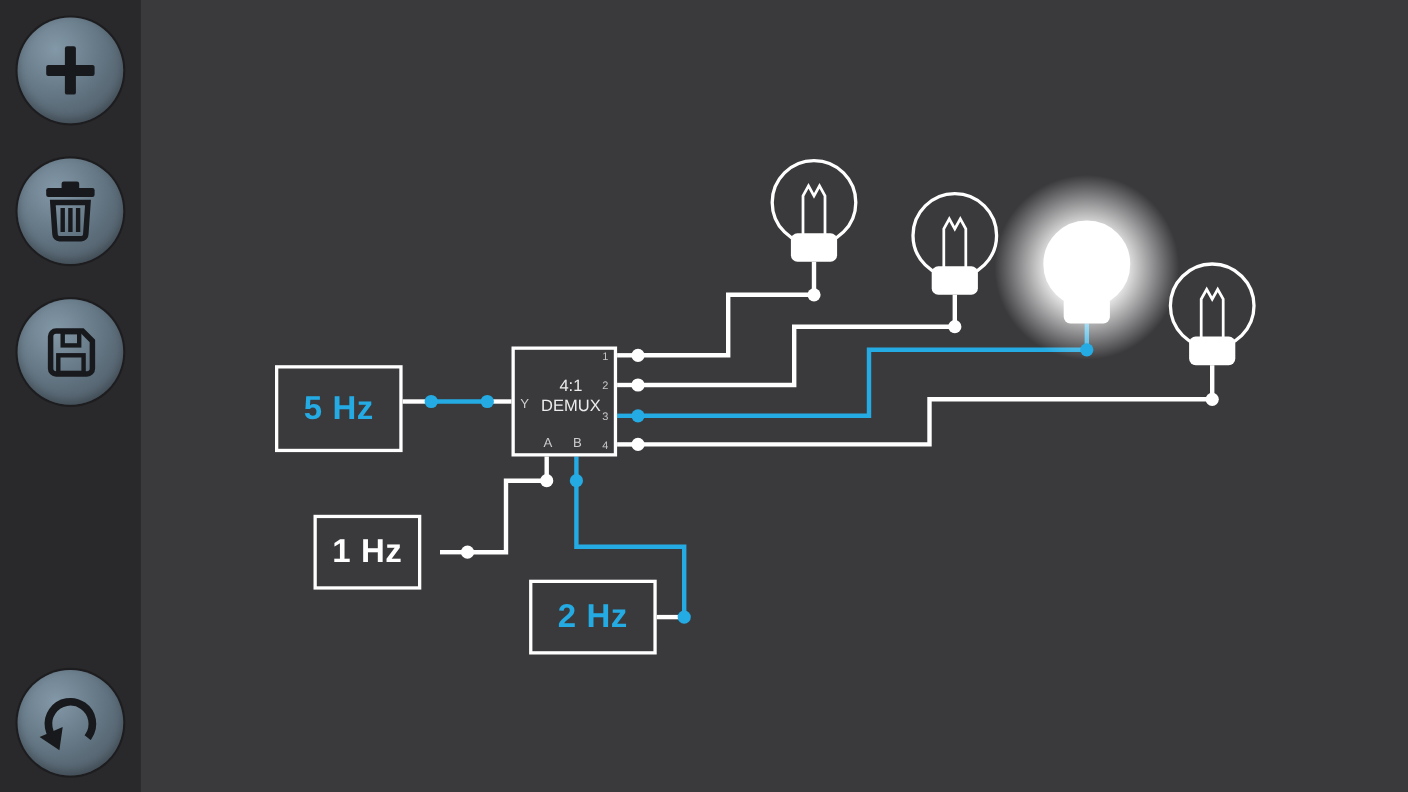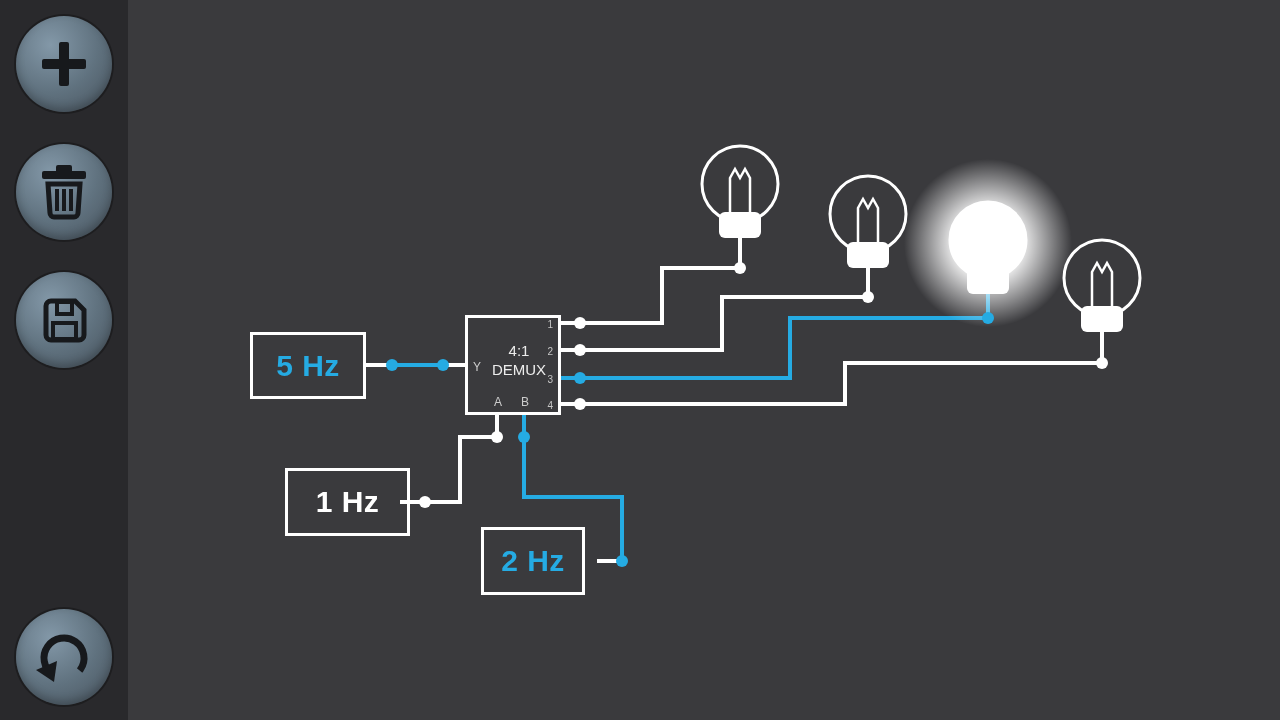--- a/index.html
+++ b/index.html
@@ -146,27 +146,27 @@
       </svg>
     </button>
     <button class="tool-btn" style="top:609px">
       <svg width="96" height="96" viewBox="0 0 96 96">
         <circle class="icon-stroke" stroke-width="7" cx="48" cy="49" r="20" stroke-dasharray="95 31" transform="rotate(125 48 49)"></circle>
         <polygon class="icon-dark" points="20,61 41,52 38,73"></polygon>
       </svg>
     </button>
   </aside>
 
-  <div class="source active" style="left:250px;top:332px;width:116px;height:67px">
+  <div class="source active" style="left:250px;top:332px;width:116px;height:79px">
     <span>5 Hz</span>
   </div>
-  <div class="source" style="left:285px;top:468px;width:125px;height:68px">
+  <div class="source" style="left:285px;top:468px;width:98px;height:68px">
     <span>1 Hz</span>
   </div>
-  <div class="source active" style="left:481px;top:527px;width:104px;height:68px">
+  <div class="source active" style="left:481px;top:527px;width:116px;height:68px">
     <span>2 Hz</span>
   </div>
 
   <div class="demux">
     <div class="demux-title">
       <div>4:1</div>
       <div>DEMUX</div>
     </div>
     <span class="pin pin-y">Y</span>
     <span class="pin pin-a">A</span>

